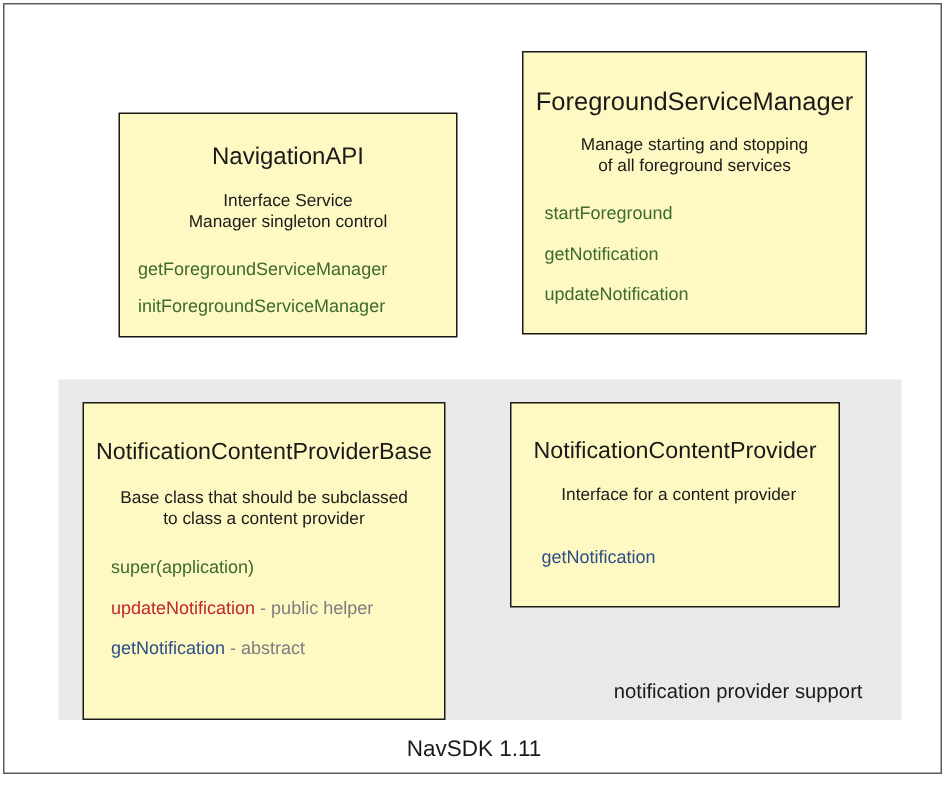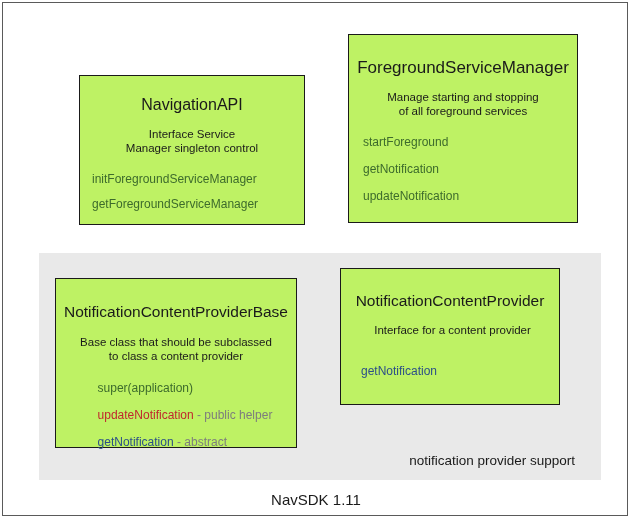--- a/index.html
+++ b/index.html
@@ -44,29 +44,29 @@
     right: 26px;
     bottom: 12px;
     font-size: 13.5px;
     color: #1a1a1a;
     white-space: nowrap;
   }
 
   
   .class-box {
     position: absolute;
-    background: #bef264;
+    background: #fef9c3;
     border: 1px solid #1a1a1a;
     box-sizing: border-box;
     display: flex;
     flex-direction: column;
   }
   #navigation-api-box        { left: 76px;  top: 72px;  width: 226px; height: 150px; }
   #foreground-service-manager-box { left: 345px; top: 31px; width: 230px; height: 189px; }
-  #notification-content-provider-base-box { left: 52px;  top: 275px; width: 242px; height: 170px; align-items: center; }
+  #notification-content-provider-base-box { left: 52px;  top: 265px; width: 242px; height: 212px; }
   #notification-content-provider-box      { left: 337px; top: 265px; width: 220px; height: 137px; }
 
   .class-title {
     text-align: center;
     font-size: 16px;
     color: #1a1a1a;
     white-space: nowrap;
   }
   #navigation-api-box .class-title                      { margin-top: 20px; }
   #foreground-service-manager-box .class-title          { margin-top: 23px; font-size: 17px; }
@@ -129,24 +129,24 @@
   </div>
 
   <div class="class-box" id="navigation-api-box">
     <div class="class-title">NavigationAPI</div>
     <div class="class-desc">
       <div>Interface Service</div>
       <div>Manager singleton control</div>
     </div>
     <div class="member-list">
       <div class="member">
+        <span class="m-green">getForegroundServiceManager</span><span class="m-note"></span>
+      </div>
+      <div class="member">
         <span class="m-green">initForegroundServiceManager</span><span class="m-note"></span>
-      </div>
-      <div class="member">
-        <span class="m-green">getForegroundServiceManager</span><span class="m-note"></span>
       </div>
     </div>
   </div>
 
   <div class="class-box" id="foreground-service-manager-box">
     <div class="class-title">ForegroundServiceManager</div>
     <div class="class-desc">
       <div>Manage starting and stopping</div>
       <div>of all foreground services</div>
     </div>

